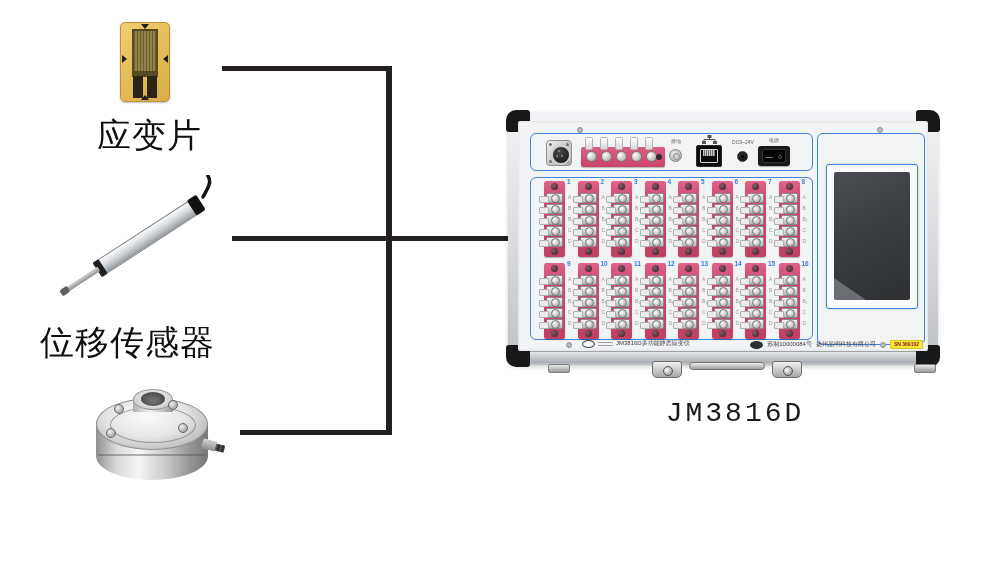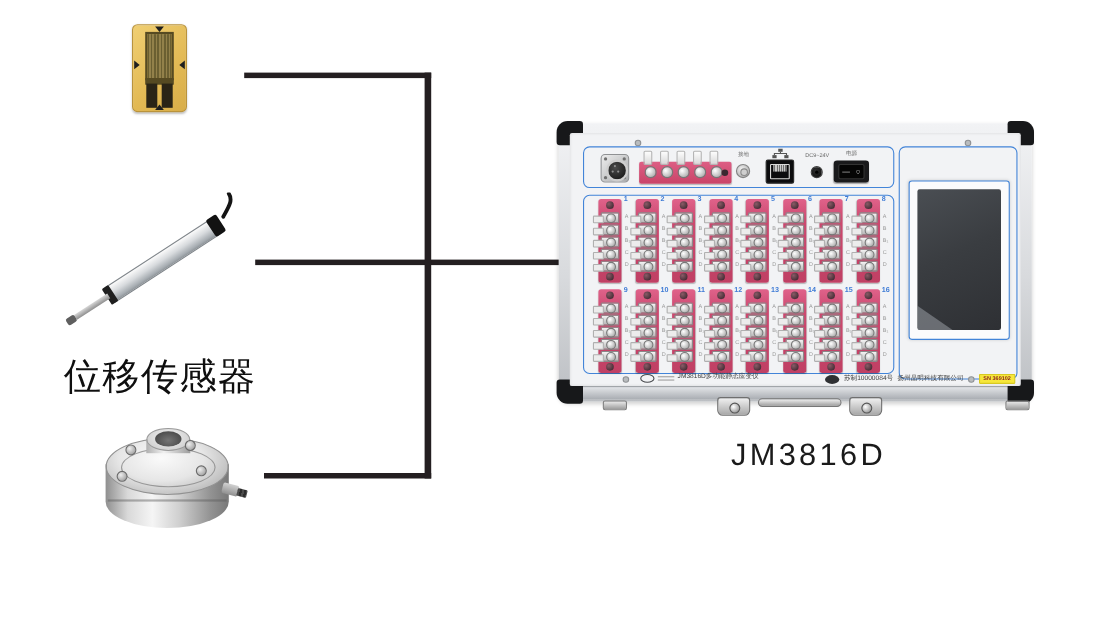--- a/index.html
+++ b/index.html
@@ -5,21 +5,21 @@
   html,body{margin:0;padding:0;background:#fff;}
   .stage{position:relative;width:1000px;height:568px;background:#fff;overflow:hidden;
          font-family:"Liberation Sans",sans-serif;}
 
   
   .cline{position:absolute;background:#241f21;}
 
   
   .cn-label{position:absolute;font-family:"Liberation Serif","DejaVu Serif",serif;
             font-size:34px;color:#0f0f0f;letter-spacing:1px;white-space:nowrap;}
-  .dev-caption{position:absolute;font-family:Liberation Sans, sans-serif;
+  .dev-caption{position:absolute;font-family:Liberation Mono, monospace;
             font-size:28px;color:#1a1a1a;letter-spacing:3px;text-align:center;}
 
   
   .sgauge{position:absolute;left:120px;top:22px;width:48px;height:78px;
           background:linear-gradient(135deg,#f0cf73,#e2b954 60%,#d8ad48);
           border:1px solid #b9933c;border-radius:5px;box-shadow:0 1px 2px rgba(0,0,0,.25);}
   .sg-grid{position:absolute;left:11px;top:6px;width:26px;height:44px;
            background:repeating-linear-gradient(90deg,#6b5f31 0 1.5px,#93814a 1.5px 3px);
            border:2px solid #564a22;box-sizing:border-box;}
   .sg-join{position:absolute;left:11px;top:48px;width:26px;height:6px;background:#564a22;}
@@ -172,33 +172,34 @@
   <div class="sgauge">
     <div class="sg-grid"></div>
     <div class="sg-join"></div>
     <div class="sg-tab t1"></div>
     <div class="sg-tab t2"></div>
     <span class="sg-mark mt"></span>
     <span class="sg-mark mb"></span>
     <span class="sg-mark ml"></span>
     <span class="sg-mark mr"></span>
   </div>
+  <div class="cn-label" style="left:97px;top:113px">应变片</div>
 
   <div class="dsens">
     <svg class="ds-cable" width="155" height="130">
       <path d="M123,22 C128,13 132,7 128,1" stroke="#141414" stroke-width="3.5" fill="none" stroke-linecap="round"></path>
     </svg>
     <div class="ds-bar">
       <div class="ds-capL"></div>
       <div class="ds-capR"></div>
       <div class="ds-rod"></div>
       <div class="ds-tip"></div>
     </div>
   </div>
-  <div class="cn-label" style="left:58px;top:320px">位移传感器</div>
+  <div class="cn-label" style="left:40px;top:320px">位移传感器</div>
 
   <div class="fsens">
     <div class="fs-body"></div>
     <div class="fs-top"></div>
     <div class="fs-ring"></div>
     <div class="fs-bosside"></div>
     <div class="fs-bosstop"></div>
     <div class="fs-hole"></div>
     <span class="fs-screw" style="left:24px;top:10px"></span>
     <span class="fs-screw" style="left:78px;top:6px"></span>

